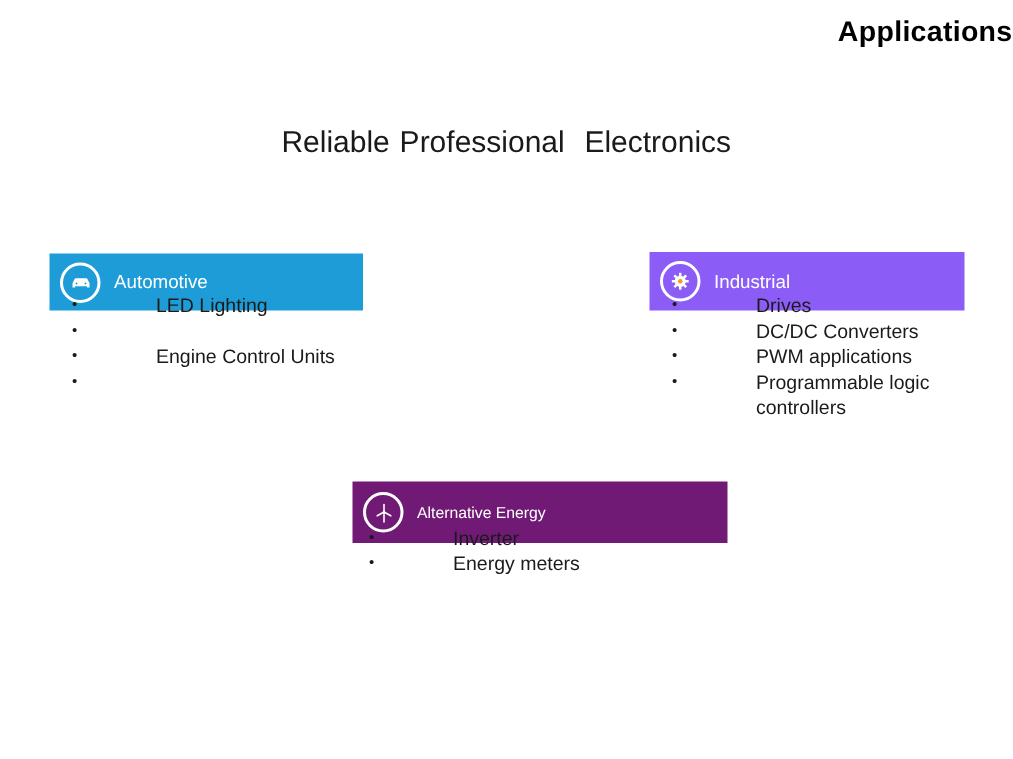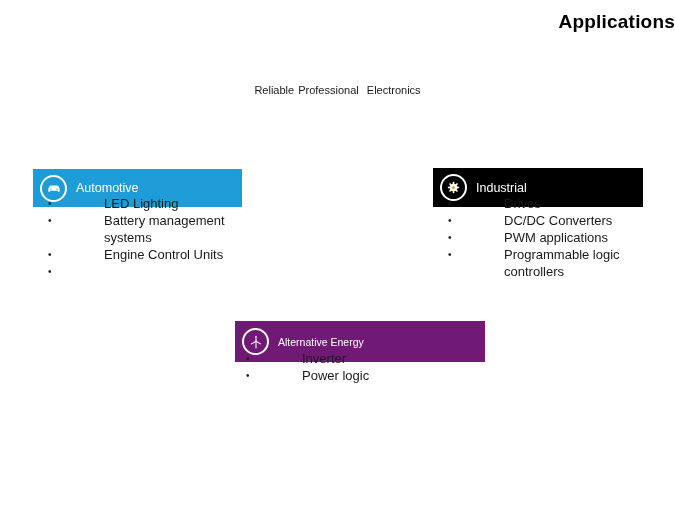--- a/index.html
+++ b/index.html
@@ -13,40 +13,40 @@
   }
   .title{
     position:absolute;top:11px;left:0;width:100%;
     text-align:right;
     font-size:19px;font-weight:bold;color:#000000;
     letter-spacing:0.2px;
   }
   .subtitle{
     position:absolute;top:84px;left:0;width:100%;
     text-align:center;
-    font-size:11px;color:#1a1a1a;
+    font-size:20px;color:#1a1a1a;
     white-space:pre;
     word-spacing:1px;
   }
   .banner{
     position:absolute;
     display:flex;align-items:center;
     color:#ffffff;
     margin-top:28px;
   }
   .banner .icon-circle{
     width:27px;height:27px;
     border:2px solid #ffffff;border-radius:50%;
     display:flex;align-items:center;justify-content:center;
     margin:0 9px 0 7px;flex:0 0 auto;
     box-sizing:border-box;
   }
   .banner-label{font-size:12.5px;}
   #banner-automotive{left:33px;top:141px;width:209px;height:38px;background:#1E9CD7;}
-  #banner-industrial{left:433px;top:140px;width:210px;height:39px;background:#000000;}
+  #banner-industrial{left:433px;top:140px;width:210px;height:39px;background:#8b5cf6;}
   #banner-alternative{left:235px;top:293px;width:250px;height:41px;background:#701a75;}
   #banner-alternative .banner-label{font-size:10.5px;}
   .list{
     position:absolute;margin:0;padding:0;list-style:none;
     font-size:13px;line-height:17px;color:#1a1a1a;
   }
   .list li{display:flex;}
   .list .bullet{
     flex:0 0 28px;
     font-size:10px;line-height:17px;
@@ -106,21 +106,20 @@
     <span class="banner-label">Alternative Energy</span>
   </div>
 
   <ul class="list" id="list-automotive">
     <li>
       <span class="bullet">•</span>
       <span class="item-text">LED Lighting</span>
     </li>
     <li>
       <span class="bullet">•</span>
-      <span class="item-text">Battery management systems</span>
     </li>
     <li>
       <span class="bullet">•</span>
       <span class="item-text">Engine Control Units</span>
     </li>
     <li>
       <span class="bullet">•</span>
     </li>
   </ul>
 
@@ -143,17 +142,17 @@
     </li>
   </ul>
 
   <ul class="list" id="list-alternative">
     <li>
       <span class="bullet">•</span>
       <span class="item-text">Inverter</span>
     </li>
     <li>
       <span class="bullet">•</span>
-      <span class="item-text">Power logic</span>
+      <span class="item-text">Energy meters</span>
     </li>
   </ul>
 
 </div>
 
 </body></html>

